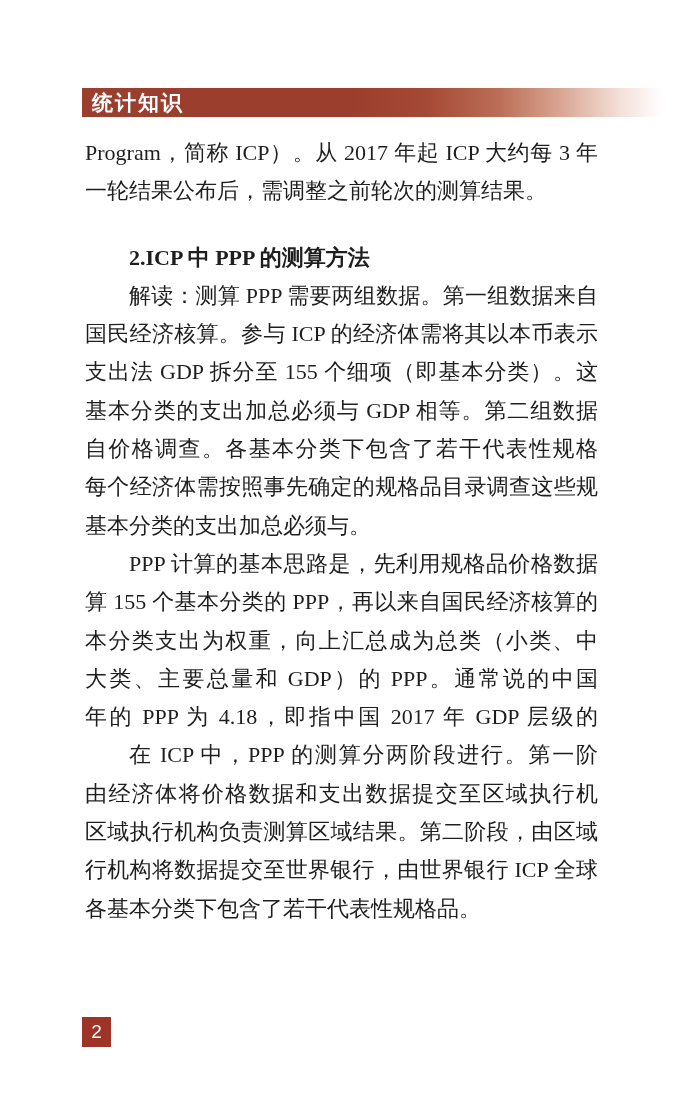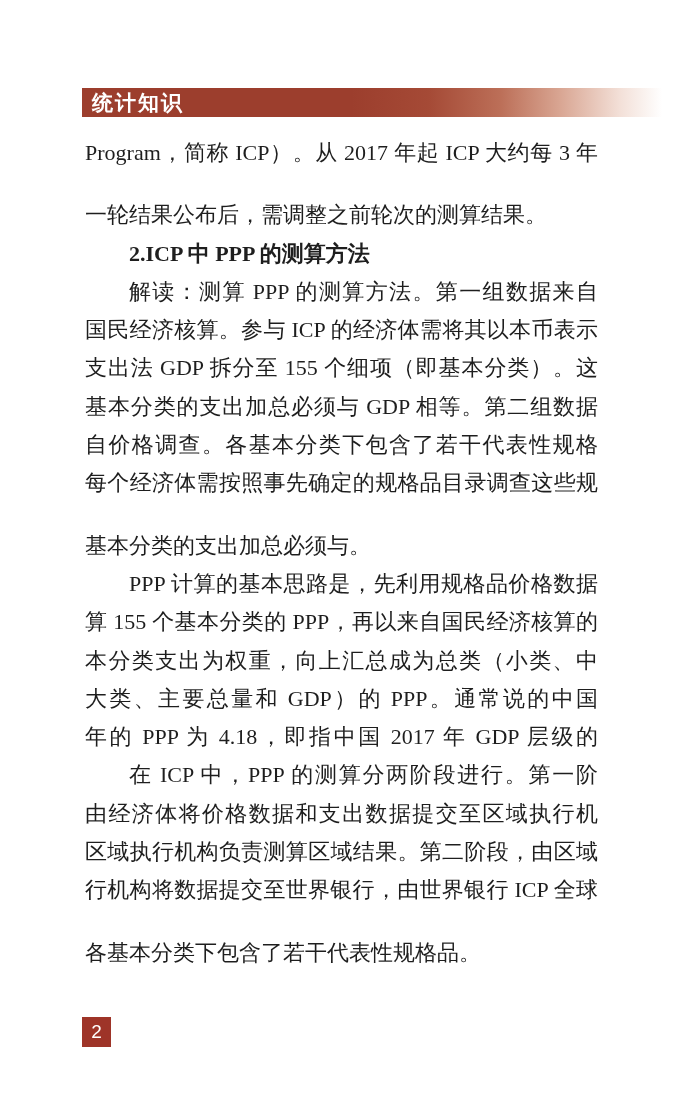--- a/index.html
+++ b/index.html
@@ -47,28 +47,28 @@
     color: #1e1e1e;
   }
   .line {
     text-align: justify;
     text-align-last: justify;
     height: 38.3px;
     overflow: hidden;
   }
   .line.short {
     text-align-last: left;
-    margin-top: 24px;
   }
   .line.indent {
     text-indent: 44px;
   }
   .line.heading {
     font-weight: bold;
     text-align-last: left;
+    margin-top: 28px;
   }
   .page-num {
     position: absolute;
     left: 82px;
     top: 1017px;
     width: 29px;
     height: 30px;
     background: #9e3428;
     color: #ffffff;
     font-family: "Liberation Sans", "DejaVu Sans", sans-serif;
@@ -84,21 +84,21 @@
 <div class="page">
 
   <div class="banner">
     <div class="banner-title">统计知识</div>
   </div>
 
   <div class="content">
     <div class="line">Program，简称 ICP）。从 2017 年起 ICP 大约每 3 年组</div>
     <div class="line short">一轮结果公布后，需调整之前轮次的测算结果。</div>
     <div class="line heading indent">2.ICP 中 PPP 的测算方法</div>
-    <div class="line indent">解读：测算 PPP 的测算方法。第一组数据来自</div>
+    <div class="line indent">解读：测算 PPP 需要两组数据。第一组数据来自</div>
     <div class="line">国民经济核算。参与 ICP 的经济体需将其以本币表示的</div>
     <div class="line">支出法 GDP 拆分至 155 个细项（即基本分类）。这些</div>
     <div class="line">基本分类的支出加总必须与 GDP 相等。第二组数据来</div>
     <div class="line">自价格调查。各基本分类下包含了若干代表性规格品，</div>
     <div class="line">每个经济体需按照事先确定的规格品目录调查这些规格</div>
     <div class="line short">基本分类的支出加总必须与。</div>
     <div class="line indent">PPP 计算的基本思路是，先利用规格品价格数据计</div>
     <div class="line">算 155 个基本分类的 PPP，再以来自国民经济核算的基</div>
     <div class="line">本分类支出为权重，向上汇总成为总类（小类、中类、</div>
     <div class="line">大类、主要总量和 GDP）的 PPP。通常说的中国 2017</div>

